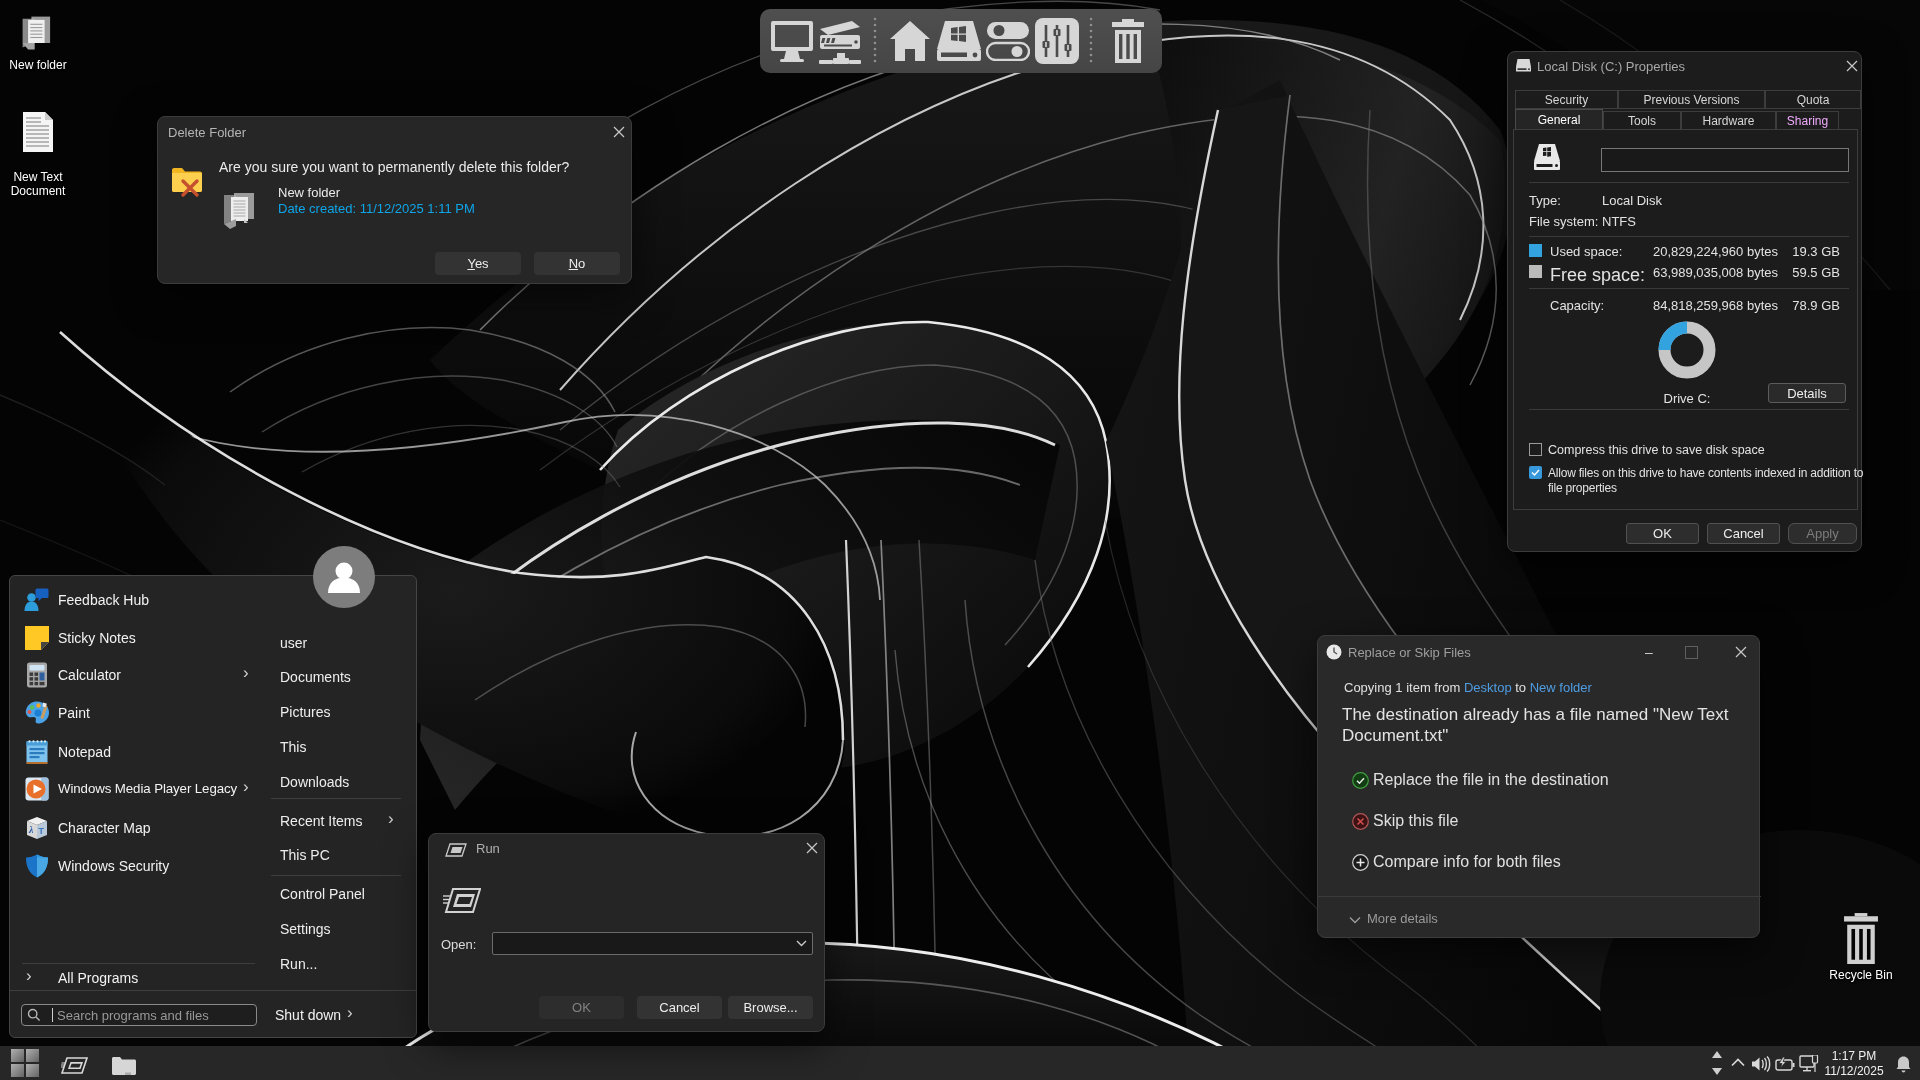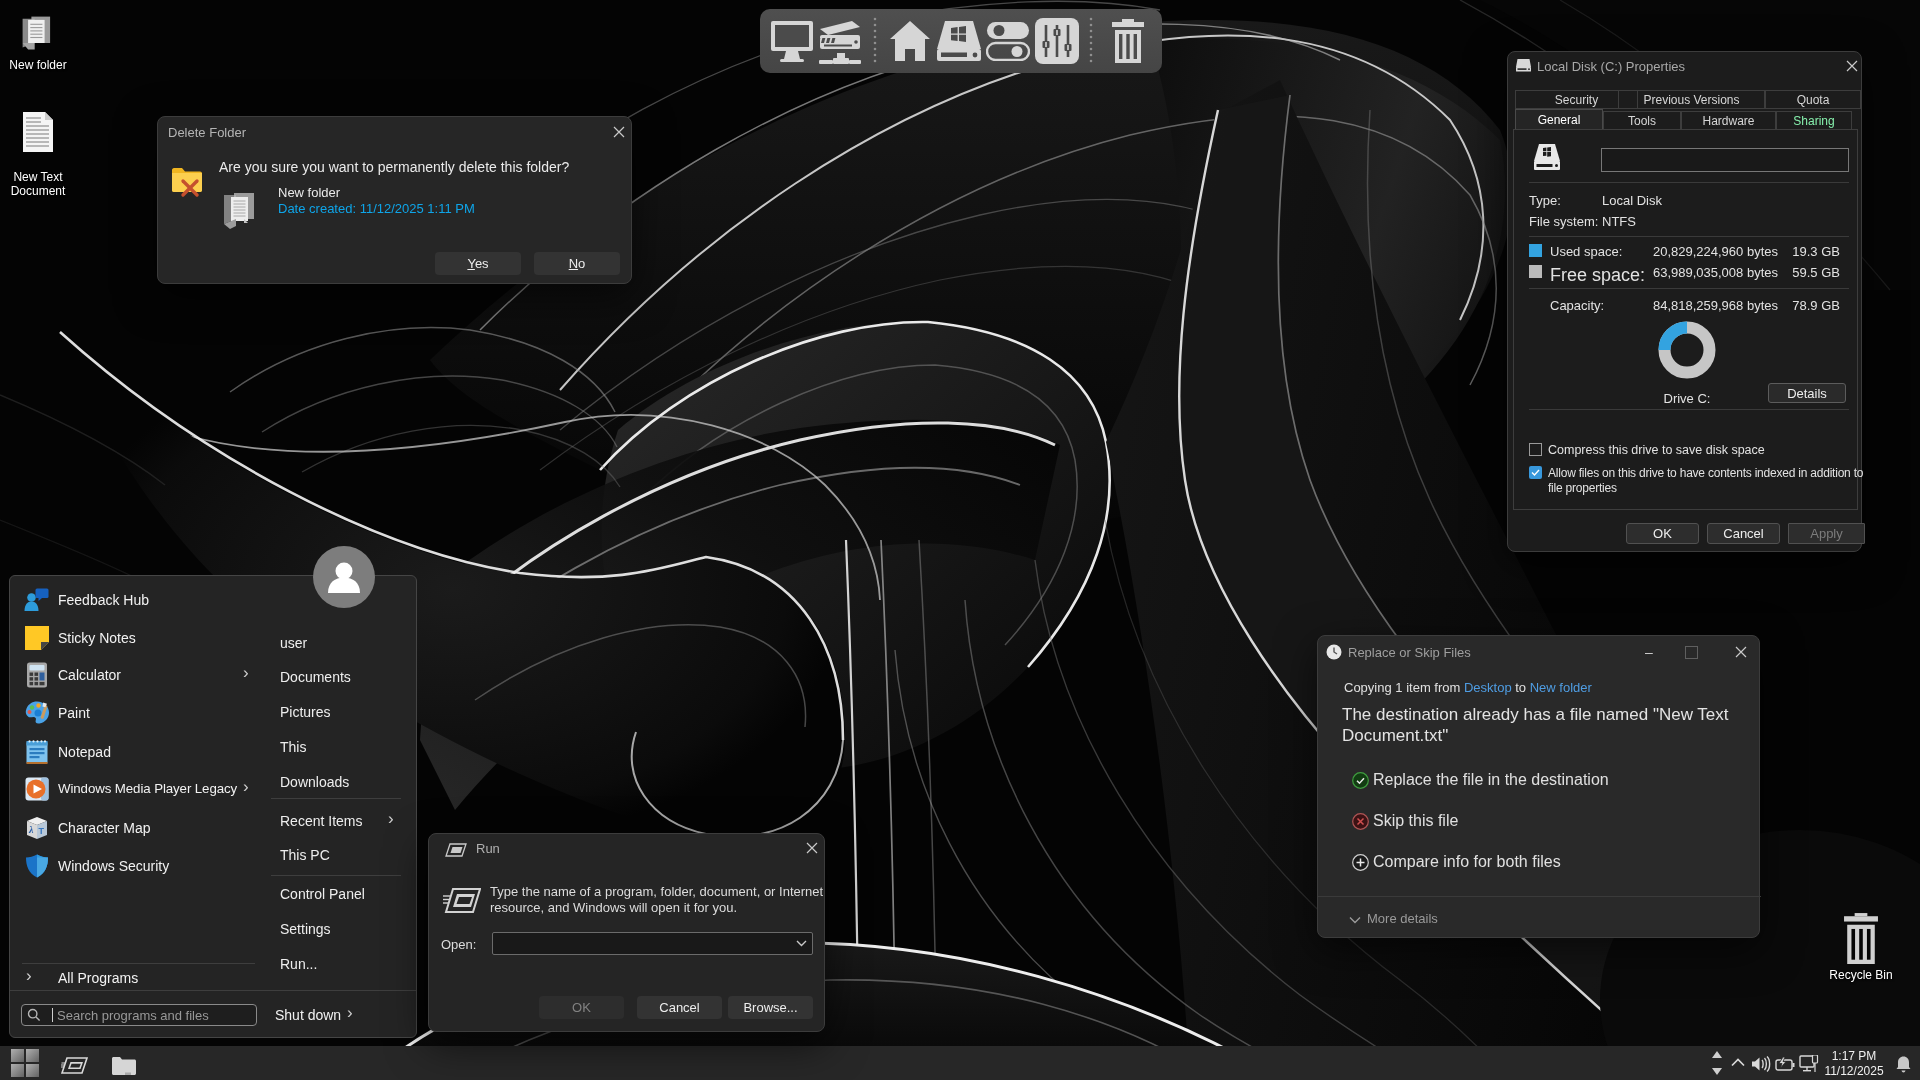--- a/index.html
+++ b/index.html
@@ -356,28 +356,28 @@
     <path d="M2.5,1 L14.5,1 L16,9 L1,9 Z" fill="#d9d9d9"></path>
     <rect x="1" y="9" width="15" height="4.5" rx="0.5" fill="#d9d9d9"></rect>
     <rect x="2.5" y="10.3" width="9" height="1.6" fill="#2a2a2a"></rect>
     <circle cx="14" cy="11.2" r="0.9" fill="#2a2a2a"></circle>
   </svg>
   <div class="abs" style="left:29px;top:7px;font-size:13px;color:#a8a8a8;">Local Disk (C:) Properties</div>
   <svg class="abs" style="left:338px;top:8px" width="12" height="12" viewBox="0 0 12 12">
       <path d="M1,1 L11,11 M11,1 L1,11" stroke="#c9c9c9" stroke-width="1.2"></path>
     </svg>
 
-  <div class="abs" style="left:7px;top:38px;width:123px;height:19px;border:1px solid #3d3d3d;box-sizing:border-box;display:flex;align-items:center;justify-content:center;color:#d6d6d6;">Security</div>
+  <div class="abs" style="left:7px;top:38px;width:103px;height:19px;border:1px solid #3d3d3d;box-sizing:border-box;display:flex;align-items:center;justify-content:center;color:#d6d6d6;">Security</div>
   <div class="abs" style="left:110px;top:38px;width:147px;height:19px;border:1px solid #3d3d3d;box-sizing:border-box;display:flex;align-items:center;justify-content:center;color:#d6d6d6;">Previous Versions</div>
   <div class="abs" style="left:257px;top:38px;width:96px;height:19px;border:1px solid #3d3d3d;box-sizing:border-box;display:flex;align-items:center;justify-content:center;color:#d6d6d6;">Quota</div>
 
   <div class="abs" style="left:7px;top:57px;width:88px;height:21px;border:1px solid #4a4a4a;border-bottom:none;background:#252525;box-sizing:border-box;display:flex;align-items:center;justify-content:center;color:#ffffff;">General</div>
   <div class="abs" style="left:95px;top:59px;width:78px;height:19px;border:1px solid #3d3d3d;box-sizing:border-box;display:flex;align-items:center;justify-content:center;color:#d6d6d6;">Tools</div>
   <div class="abs" style="left:173px;top:59px;width:95px;height:19px;border:1px solid #3d3d3d;box-sizing:border-box;display:flex;align-items:center;justify-content:center;color:#d6d6d6;">Hardware</div>
-  <div class="abs" style="left:268px;top:59px;width:76px;height:19px;border:1px solid #3d3d3d;box-sizing:border-box;display:flex;align-items:center;justify-content:center;color:#86efac;">Sharing</div>
+  <div class="abs" style="left:268px;top:59px;width:63px;height:19px;border:1px solid #3d3d3d;box-sizing:border-box;display:flex;align-items:center;justify-content:center;color:#f0abfc;">Sharing</div>
 
   <div class="abs" style="left:5px;top:77px;width:345px;height:381px;border:1px solid #3d3d3d;box-sizing:border-box;"></div>
 
   <svg class="abs" style="left:24px;top:90px" width="30" height="31" viewBox="0 0 30 31">
     <path d="M7,2 L23,2 L28,19 L2,19 Z" fill="#e8e8e8"></path>
     <rect x="2" y="19" width="26" height="9" rx="1" fill="#e8e8e8"></rect>
     <rect x="4.5" y="22" width="16" height="3" fill="#1c1c1c"></rect>
     <circle cx="24.5" cy="23.5" r="1.5" fill="#1c1c1c"></circle>
     <path d="M11,6 L14.4,5.6 L14.4,9.3 L11,9.3 Z M15.2,5.5 L19,5 L19,9.3 L15.2,9.3 Z M11,10 L14.4,10 L14.4,13.7 L11,14.1 Z M15.2,10 L19,10 L19,14.2 L15.2,14.7 Z" fill="#1c1c1c"></path>
   </svg>
@@ -414,21 +414,21 @@
   <div class="abs" style="left:21px;top:391px;width:13px;height:13px;border:1px solid #9a9a9a;box-sizing:border-box;background:#1c1c1c;"></div>
   <div class="abs" style="left:40px;top:391px;color:#e2e2e2;font-size:12.5px;">Compress this drive to save disk space</div>
   <div class="abs" style="left:21px;top:414px;width:13px;height:13px;background:#3898dc;border-radius:2px;"></div>
   <svg class="abs" style="left:22px;top:415px" width="11" height="11" viewBox="0 0 11 11">
       <path d="M2,5.5 L4.5,8 L9,3" fill="none" stroke="#ffffff" stroke-width="1.4"></path>
     </svg>
   <div class="abs" style="left:40px;top:414px;color:#e2e2e2;font-size:12px;letter-spacing:-0.22px;line-height:15px;white-space:nowrap;">Allow files on this drive to have contents indexed in addition to<br>file properties</div>
 
   <div class="btn" style="left:118px;top:471px;width:73px;height:21px;background:#2d2d2d;border:1px solid #515151;border-radius:3px;">OK</div>
   <div class="btn" style="left:199px;top:471px;width:73px;height:21px;background:#2d2d2d;border:1px solid #515151;border-radius:3px;">Cancel</div>
-  <div class="btn" style="left:280px;top:471px;width:77px;height:21px;background:#2d2d2d;border:1px solid #515151;border-radius:1px;color:#7c7c7c;">Apply</div>
+  <div class="btn" style="left:280px;top:471px;width:69px;height:21px;background:#2d2d2d;border:1px solid #515151;border-radius:6px;color:#7c7c7c;">Apply</div>
 </div>
 
 <div class="abs" id="menu" style="left:9px;top:575px;width:408px;height:463px;background:#242424;border:1px solid #454545;border-radius:6px;box-sizing:border-box;">
 
   <svg class="abs" style="left:13px;top:10px" width="28" height="28" viewBox="0 0 28 28">
     <circle cx="8.5" cy="11.5" r="4.3" fill="#2d9cdb"></circle>
     <path d="M1.5,25 C1.5,18.5 4.6,15.5 8.5,15.5 C12.4,15.5 15.5,18.5 15.5,25 Z" fill="#2d9cdb"></path>
     <rect x="12.5" y="2.5" width="13" height="9.5" rx="1.5" fill="#1661c0"></rect>
     <path d="M15.5,12 L15.5,15 L19,12 Z" fill="#1661c0"></path>
   </svg>
@@ -552,21 +552,20 @@
   <svg class="abs" style="left:14px;top:54px" width="38" height="25" viewBox="0 0 38 25">
     <path d="M10,1 L37,1 L30,24 L3,24 Z" fill="none" stroke="#d2d2d2" stroke-width="2"></path>
     <path d="M14,6 L32,6 L28,19 L10,19 Z" fill="#d2d2d2"></path>
     <path d="M16,9 L29,9 L26.5,16 L13.5,16 Z" fill="#252525"></path>
     <g stroke="#d2d2d2" stroke-width="1.4">
         <line x1="0" y1="8" x2="7" y2="8"></line>
         <line x1="-1" y1="11.5" x2="6" y2="11.5"></line>
         <line x1="-2" y1="15" x2="5" y2="15"></line>
       </g>
   </svg>
-  <div class="abs" style="left:61px;top:50px;font-size:13px;color:#dcdcdc;line-height:16px;">Type the name of a program, folder, document, or Internet<br>resource, and Windows will open it for you.</div>
   <div class="abs" style="left:12px;top:103px;font-size:13px;color:#dcdcdc;">Open:</div>
   <div class="abs" style="left:63px;top:98px;width:321px;height:23px;background:#191919;border:1px solid #6b6b6b;border-radius:2px;box-sizing:border-box;"></div>
   <svg class="abs" style="left:367px;top:106px" width="11" height="7" viewBox="0 0 11 7">
       <path d="M1,1 L5.5,5.5 L10,1" fill="none" stroke="#c9c9c9" stroke-width="1.4"></path>
     </svg>
   <div class="btn" style="left:110px;top:162px;width:85px;height:23px;color:#828282;background:#2d2d2d;">OK</div>
   <div class="btn" style="left:208px;top:162px;width:85px;height:23px;">Cancel</div>
   <div class="btn" style="left:299px;top:162px;width:85px;height:23px;">Browse...</div>
 </div>
 

